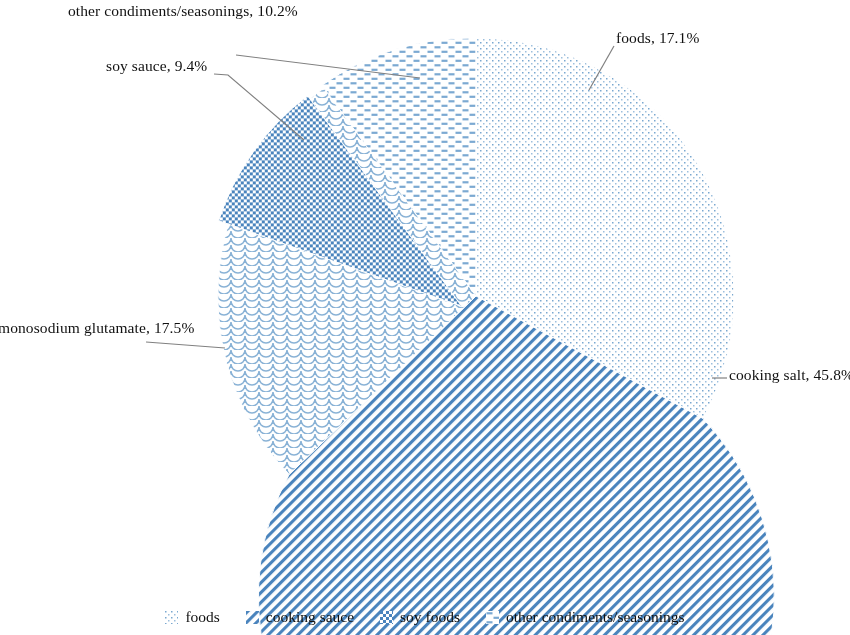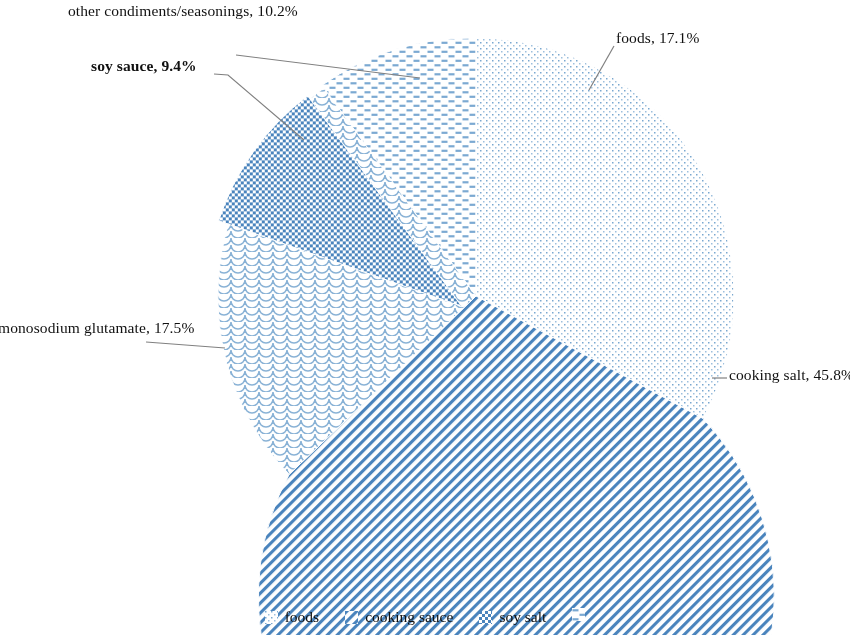--- a/index.html
+++ b/index.html
@@ -31,21 +31,21 @@
   }
   .callout-label {
     position: absolute;
     font-size: 15.5px;
     line-height: 1.15;
     white-space: nowrap;
     color: #111111;
     letter-spacing: 0.1px;
   }
   #label-other      { left: 68px;  top: 2px; }
-  #label-soy        { left: 91px; top: 57px; font-weight: bold; }
+  #label-soy        { left: 106px; top: 57px; }
   #label-foods      { left: 616px; top: 29px; }
   #label-msg        { left: -2px;  top: 319px; }
   #label-salt       { left: 729px; top: 366px; }
 
   #legend {
     position: absolute;
     left: 0;
     top: 608px;
     width: 850px;
     display: flex;
@@ -156,23 +156,24 @@
           <rect width="13" height="13" fill="url(#pat-diag)"></rect>
         </svg>
       <span class="legend-text">cooking sauce</span>
     </div>
 
 
     <div class="legend-item">
       <svg class="legend-swatch" viewBox="0 0 13 13">
           <rect width="13" height="13" fill="url(#pat-check)"></rect>
         </svg>
-      <span class="legend-text">soy salt</span>
+      <span class="legend-text">soy foods</span>
     </div>
 
     <div class="legend-item">
       <svg class="legend-swatch" viewBox="0 0 13 13">
           <rect width="13" height="13" fill="url(#pat-dash)"></rect>
         </svg>
+      <span class="legend-text">other condiments/seasonings</span>
     </div>
 
   </div>
 </div>
 
 </body></html>

